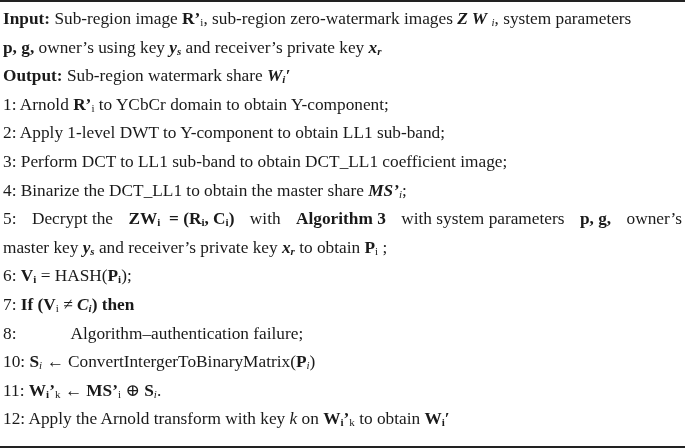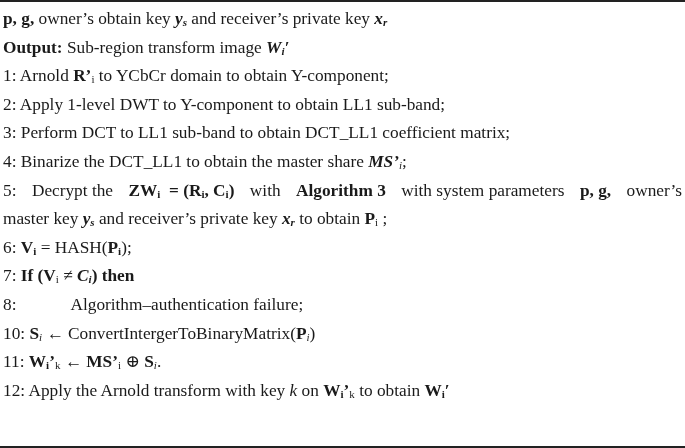--- a/index.html
+++ b/index.html
@@ -21,50 +21,57 @@
     .i { font-style: italic; }
     .bi { font-weight: bold; font-style: italic; }
     sub { font-size: 11px; vertical-align: -2px; line-height: 0; }
     .tab { display: inline-block; width: 54px; }
   </style>
 </head>
 <body>
 
 <div class="algo">
 
+  <div class="line">
+    <span class="b">Input:</span>
+    <span>Sub-region image</span>
+    <span class="b">R’</span><sub>i</sub><span>, sub-region zero-watermark images</span>
+    <span class="bi">Z W</span>
+    <sub class="i">i</sub><span>, system parameters</span>
+  </div>
 
   <div class="line">
     <span class="b">p, g,</span>
-    <span>owner’s obtain key</span>
+    <span>owner’s using key</span>
     <span class="bi">y</span><sub class="bi">s</sub>
     <span>and receiver’s private key</span>
     <span class="bi">x</span><sub class="bi">r</sub>
   </div>
 
   <div class="line">
     <span class="b">Output:</span>
-    <span>Sub-region transform image</span>
+    <span>Sub-region watermark share</span>
     <span class="bi">W</span><sub class="bi">i</sub><span class="bi">′</span>
   </div>
 
   <div class="line">
     <span>1:</span>
     <span>Arnold</span>
     <span class="b">R’</span><sub>i</sub>
     <span>to YCbCr domain to obtain Y-component;</span>
   </div>
 
   <div class="line">
     <span>2:</span>
     <span>Apply 1-level DWT to Y-component to obtain LL1 sub-band;</span>
   </div>
 
   <div class="line">
     <span>3:</span>
-    <span>Perform DCT to LL1 sub-band to obtain DCT_LL1 coefficient matrix;</span>
+    <span>Perform DCT to LL1 sub-band to obtain DCT_LL1 coefficient image;</span>
   </div>
 
   <div class="line">
     <span>4:</span>
     <span>Binarize the DCT_LL1 to obtain the master share</span>
     <span class="bi">MS’</span><sub class="i">i</sub><span>;</span>
   </div>
 
   <div class="line justify">
     <span>5:</span>

